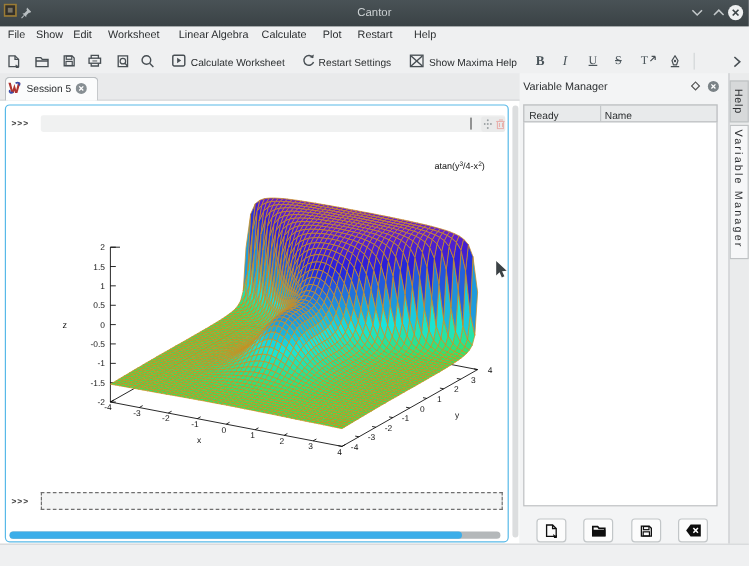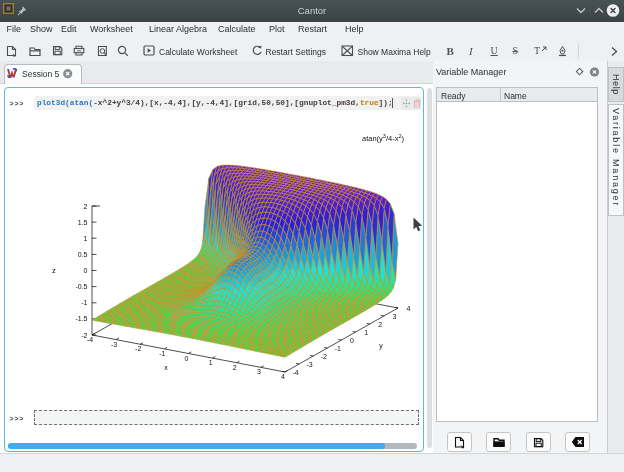--- a/index.html
+++ b/index.html
@@ -129,21 +129,20 @@
     <path d="M7 2.2 C9.5 1.2 11 2.5 10 4.2 M5 9.8 C3 11 1.5 9.8 2.2 8" stroke="#3b4ba8" stroke-width="1.5" fill="none"></path>
   </svg>
   <svg class="abs" style="left:63px;top:68.8px" width="11" height="11">
     <circle cx="4.7" cy="4.7" r="4.6" fill="#878f93"></circle>
     <path d="M3 3 L6.4 6.4 M6.4 3 L3 6.4" stroke="#fff" stroke-width="1.1"></path>
   </svg>
   <div id="sheet" class="abs"></div>
   <div id="cellframe" class="abs"></div>
   <div id="cmdbg" class="abs"></div>
   <div class="prompt abs" style="left:9.5px;top:99.5px">&gt;&gt;&gt;</div>
-  <div id="code" class="abs"><span class="cb">plot3d(</span><span class="cb">atan(</span><span class="cm">-x^2+y^3/4),[x,-4,4],[y,-4,4],[grid,50,50],[gnuplot_pm3d,</span><span class="ct">true</span><span class="cm">]);</span></div>
   <div class="abs" style="left:392px;top:97.5px;width:1px;height:10px;background:#555"></div>
   <div class="abs" style="left:401px;top:96.5px;width:20px;height:13px;background:#e9eaea;border-radius:2px"></div>
     <svg class="abs" style="left:403px;top:99px" width="18" height="9" viewBox="0 0 18 9">
       <g fill="#9aa0a3">
         <circle cx="3.5" cy="1.2" r="0.8"></circle>
         <circle cx="3.5" cy="4.4" r="0.8"></circle>
         <circle cx="3.5" cy="7.6" r="0.8"></circle>
         <circle cx="0.9" cy="4.4" r="0.8"></circle>
         <circle cx="6.1" cy="4.4" r="0.8"></circle>
       </g>

